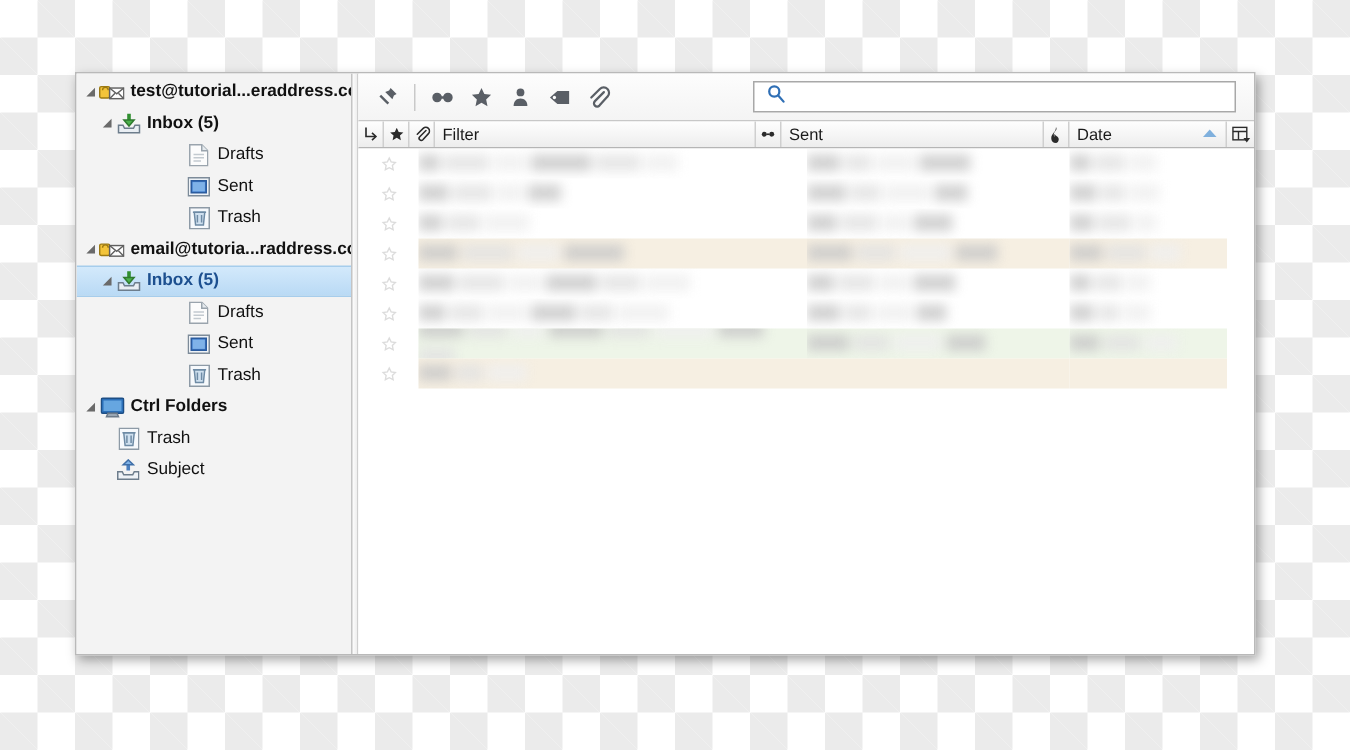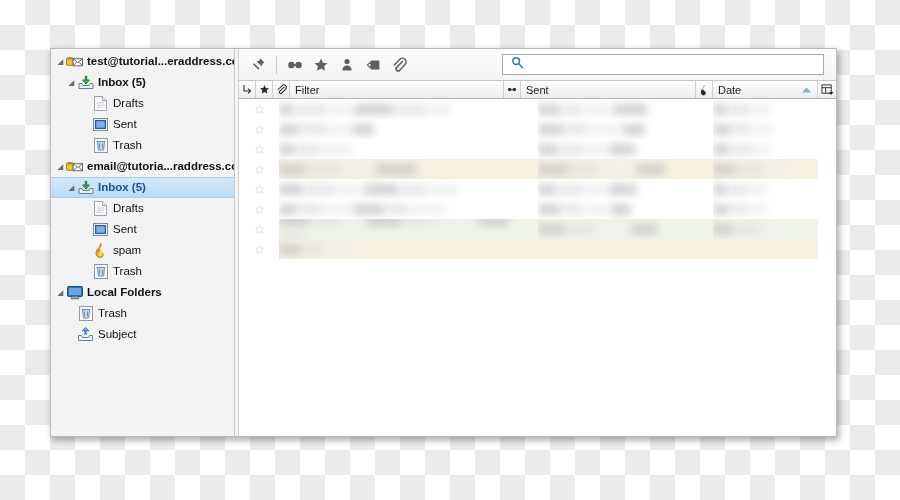--- a/index.html
+++ b/index.html
@@ -75,21 +75,21 @@
     margin-right: 4px;
     display: inline-flex;
     align-items: center;
     justify-content: center;
   }
   .ico svg { display: block; }
   .lbl { line-height: 21px; }
 
   .indent-0 { padding-left: 4px; }
   .indent-1 { padding-left: 15px; }
-  .indent-2 { padding-left: 30px; }
+  .indent-2 { padding-left: 30px; margin-left: 32px; }
 
   
   .right {
     flex: 1;
     display: flex;
     flex-direction: column;
     background: #ffffff;
     min-width: 0;
   }
   .toolbar {
@@ -311,30 +311,20 @@
             <rect x="0.5" y="1.5" width="14" height="12" fill="#eef2f6" stroke="#7d8b99"></rect>
             <rect x="2.5" y="3.5" width="10" height="8" fill="#3c78c8" stroke="#2a5b9e"></rect>
             <rect x="3.4" y="4.4" width="8.2" height="6.2" fill="#7fb2e8"></rect>
           </svg>
         </span>
         <span class="lbl">Sent</span>
       </div>
       <div class="folder-row indent-2">
         <span class="twisty"></span>
         <span class="ico">
-          <svg width="13" height="15" viewBox="0 0 13 15">
-            <path d="M6.5 0.6 C8.6 3.6 4.6 4.6 4.6 7.4 C4.6 8.4 5 9.2 5.6 9.6 C4.6 9 4.4 7.6 5 6.6 C5.4 9 9.2 9.2 9.2 11.4 C9.2 13.2 8 14.4 6.5 14.4 C3.8 14.4 2 12.6 2 10 C2 5.8 6.5 5.4 6.5 0.6 Z" fill="#f5a623" stroke="#c9781a"></path>
-            <path d="M6.5 6 C7.4 8 9.4 8.6 8.6 11 C8.2 12.4 7.4 13 6.5 13 C5.2 13 4.4 12 4.4 10.8 C4.4 8.8 6.4 8.4 6.5 6 Z" fill="#fbd46b"></path>
-          </svg>
-        </span>
-        <span class="lbl">spam</span>
-      </div>
-      <div class="folder-row indent-2">
-        <span class="twisty"></span>
-        <span class="ico">
           <svg width="14" height="15" viewBox="0 0 14 15">
             <rect x="0.5" y="0.5" width="13" height="14" fill="#f6f9fc" stroke="#8d9aa6"></rect>
             <path d="M3.5 3.5 L10.5 3.5 L9.6 12 L4.4 12 Z" fill="#cfe0ef" stroke="#6e8ba5"></path>
             <line x1="2.6" y1="3.5" x2="11.4" y2="3.5" stroke="#6e8ba5"></line>
             <g stroke="#6e8ba5">
               <line x1="5.6" y1="5.4" x2="5.6" y2="10.4"></line>
               <line x1="8.4" y1="5.4" x2="8.4" y2="10.4"></line>
             </g>
           </svg>
         </span>
@@ -342,21 +332,21 @@
       </div>
       <div class="folder-row indent-0 account">
         <span class="twisty">◢</span>
         <span class="ico">
           <svg width="16" height="15" viewBox="0 0 16 15">
             <rect x="0.5" y="1.5" width="15" height="10" rx="1" fill="#2b6fb8" stroke="#1d4e85"></rect>
             <rect x="2" y="3" width="12" height="7" fill="#66a6e0"></rect>
             <path d="M5 11.5 L11 11.5 L12 13.8 L4 13.8 Z" fill="#9aa7b4" stroke="#6c7a89"></path>
           </svg>
         </span>
-        <span class="lbl">Local Folders</span>
+        <span class="lbl">Ctrl Folders</span>
       </div>
       <div class="folder-row indent-1">
         <span class="twisty"></span>
         <span class="ico">
           <svg width="14" height="15" viewBox="0 0 14 15">
             <rect x="0.5" y="0.5" width="13" height="14" fill="#f6f9fc" stroke="#8d9aa6"></rect>
             <path d="M3.5 3.5 L10.5 3.5 L9.6 12 L4.4 12 Z" fill="#cfe0ef" stroke="#6e8ba5"></path>
             <line x1="2.6" y1="3.5" x2="11.4" y2="3.5" stroke="#6e8ba5"></line>
             <g stroke="#6e8ba5">
               <line x1="5.6" y1="5.4" x2="5.6" y2="10.4"></line>

